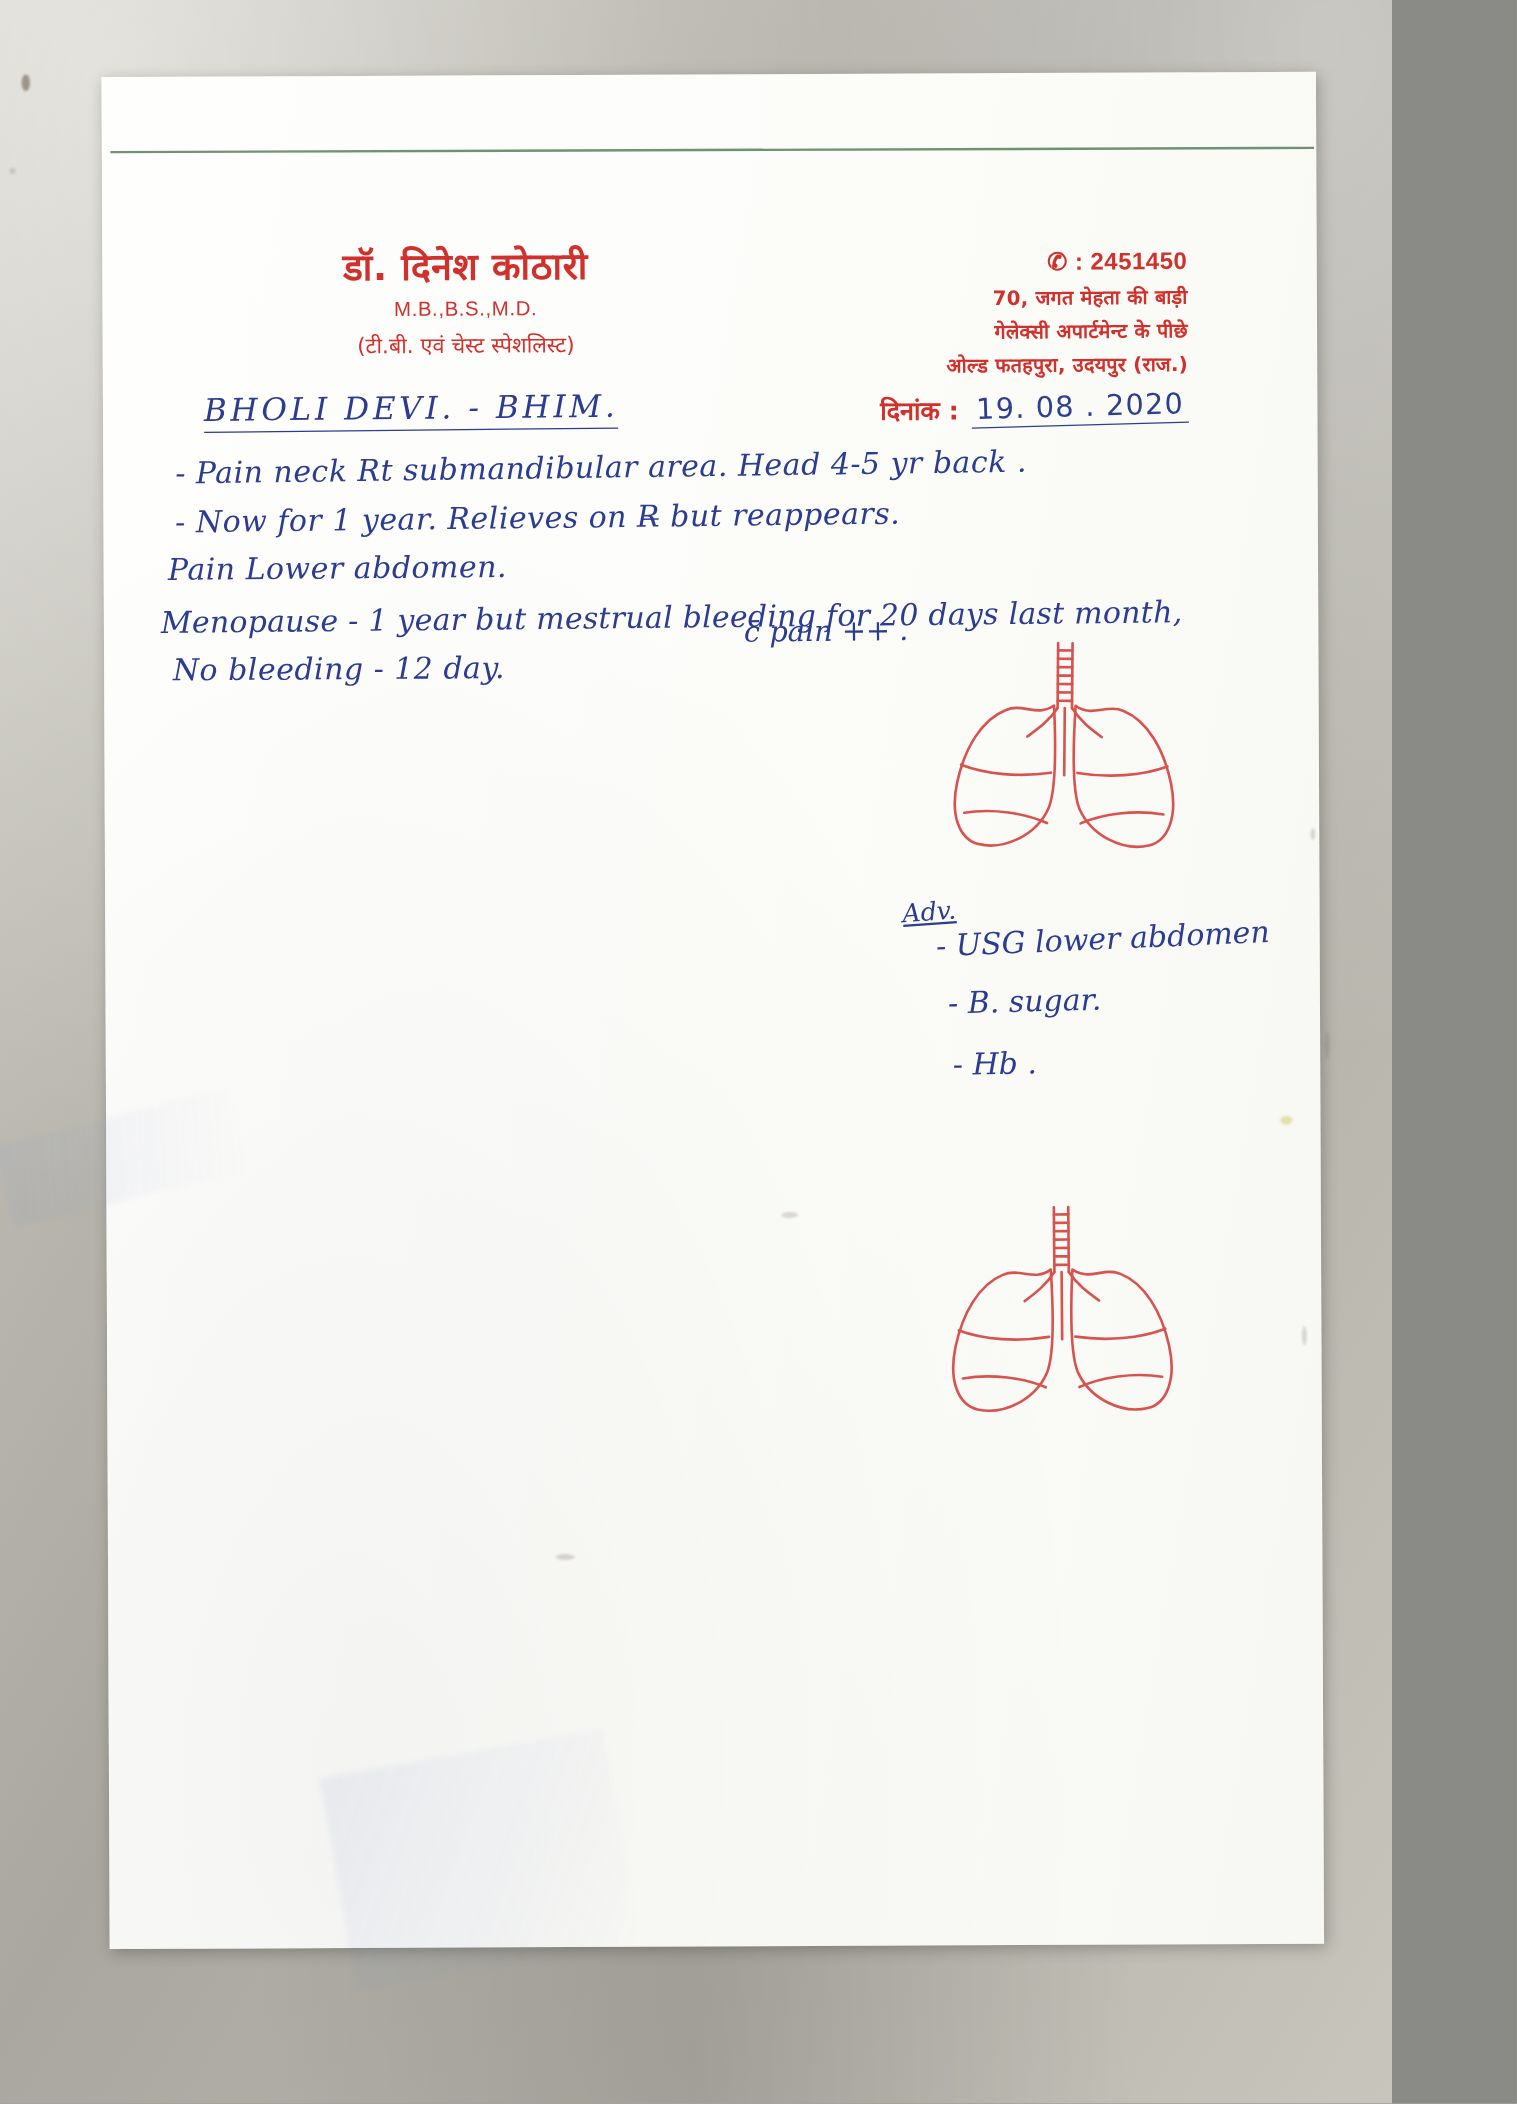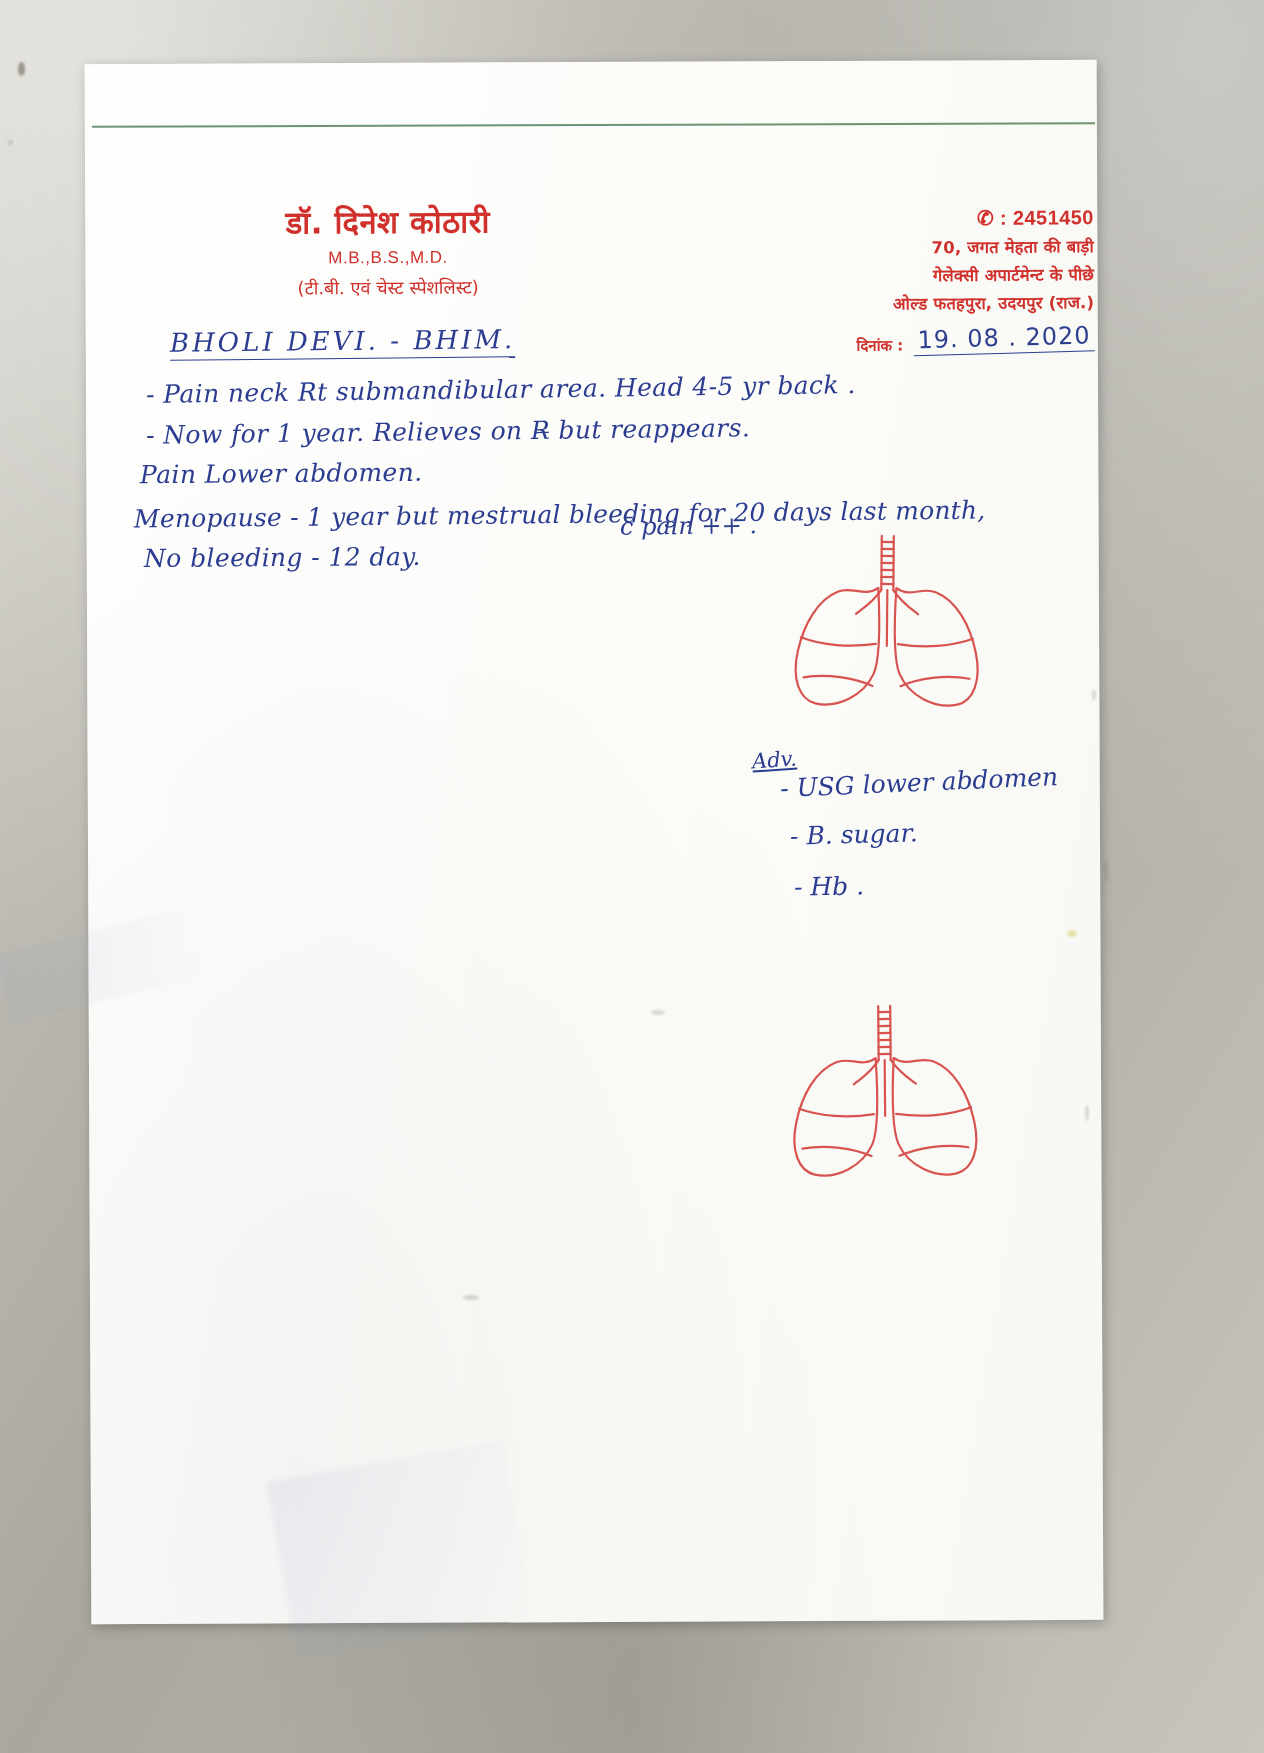--- a/index.html
+++ b/index.html
@@ -5,21 +5,21 @@
   html, body {
     margin: 0;
     padding: 0;
     background: #8a8a86;
   }
   body {
     font-family: "Liberation Sans", sans-serif;
   }
   #page {
     position: relative;
-    width: 1264px;
+    width: 1160px;
     height: 1753px;
     overflow: hidden;
     background: #b9b7ae;
   }
   
   .scan-bg {
     position: absolute;
     inset: 0;
     background:
       linear-gradient(120deg, #d2d0c8 0%, #bfbdb4 18%, #a9a79f 45%, #b5b3aa 70%, #c7c5bc 100%);
@@ -115,21 +115,21 @@
   }
   .date-row {
     margin-top: 10px;
     display: flex;
     justify-content: flex-end;
     align-items: flex-end;
     gap: 10px;
   }
   .date-label {
     font-family: "DejaVu Sans", sans-serif;
-    font-size: 15px;
+    font-size: 21px;
     font-weight: bold;
     color: #d0312d;
   }
   .date-value {
     font-family: "DejaVu Sans", sans-serif;
     font-size: 24px;
     color: #2d3f8f;
     border-bottom: 1.5px solid #2d3f8f;
     padding: 0 4px 1px 4px;
     letter-spacing: 1px;

